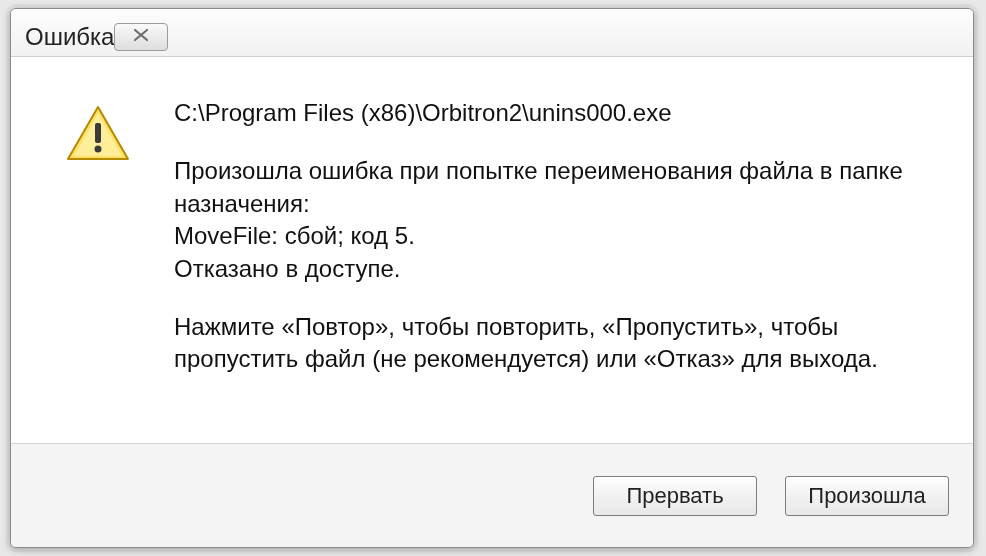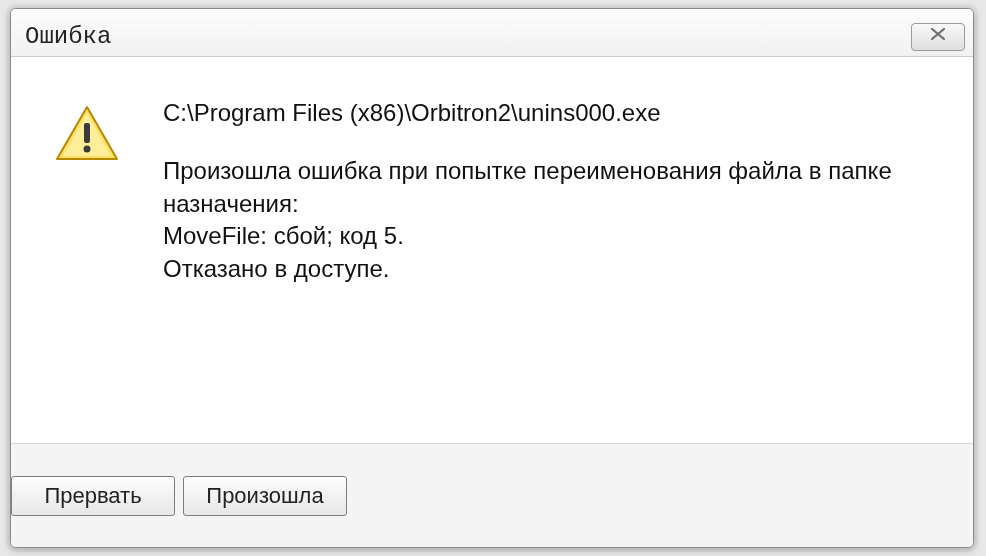--- a/index.html
+++ b/index.html
@@ -16,66 +16,66 @@
       background: #ffffff;
       border: 1px solid #8a8a8a;
       border-radius: 6px;
       box-shadow: 0 2px 8px rgba(0,0,0,.25), 0 0 0 4px rgba(200,200,200,.25);
       overflow: hidden;
     }
     .titlebar {
       height: 48px;
       background: linear-gradient(#fdfdfd, #f1f1f1);
       border-bottom: 1px solid #cfcfcf;
-      display: flex; align-items: center; justify-content: space-between;
+      display: flex; align-items: center; 
       padding: 8px 8px 0 14px;
-      font-family: Liberation Mono, monospace;
     }
     .title-text {
       font-size: 24px;
       color: #222;
     }
     .close-btn {
       width: 54px; height: 28px;
       border: 1px solid #9b9b9b;
       border-radius: 4px;
       background: linear-gradient(#f9f9f9, #dedede);
       display: flex; align-items: center; justify-content: center;
       color: #6e6e6e;
       cursor: default;
     }
     .close-btn svg { width: 16px; height: 14px; }
     .content {
       display: flex;
       padding: 40px 40px 0 40px;
       gap: 40px;
       height: 388px;
+      margin-left: 11px;
     }
     .icon-col {
       width: 72px; flex: none;
       display: flex; justify-content: center;
       padding-top: 8px;
     }
     .warn-icon svg { width: 64px; height: 58px; }
     .msg-col {
       flex: 1;
       color: #111;
       font-size: 24px;
       line-height: 1.35;
     }
     .msg-col p { margin-bottom: 26px; white-space: pre-wrap; }
     .button-row {
       position: absolute;
       left: 0; right: 0; bottom: 0;
       height: 104px;
       border-top: 1px solid #d8d8d8;
       background: #f4f4f4;
-      display: flex; justify-content: flex-start; align-items: center;
+      display: flex; justify-content: flex-end; align-items: center;
       padding-right: 24px;
-      gap: 8px;
+      gap: 28px;
     }
     .btn {
       min-width: 164px; height: 40px;
       padding: 0 22px;
       background: linear-gradient(#fdfdfd, #e7e7e7);
       border: 1px solid #7d7d7d;
       border-radius: 3px;
       font-size: 22px;
       font-family: inherit;
       color: #222;
@@ -108,20 +108,21 @@
           <rect x="29" y="18" width="6" height="20" rx="2" fill="#3b3b3b"></rect>
           <circle cx="32" cy="44" r="3.5" fill="#3b3b3b"></circle>
         </svg>
       </span>
     </div>
     <div class="msg-col">
       <p>C:\Program Files (x86)\Orbitron2\unins000.exe</p>
       <p>Произошла ошибка при попытке переименования файла в папке назначения:
 MoveFile: сбой; код 5.
 Отказано в доступе.</p>
+      <p>Нажмите «Повтор», чтобы повторить, «Пропустить», чтобы пропустить файл (не рекомендуется) или «Отказ» для выхода.</p>
     </div>
   </div>
 
   <div class="button-row">
     <button class="btn">Прервать</button>
     <button class="btn">Произошла</button>
   </div>
 
 </div>
 

